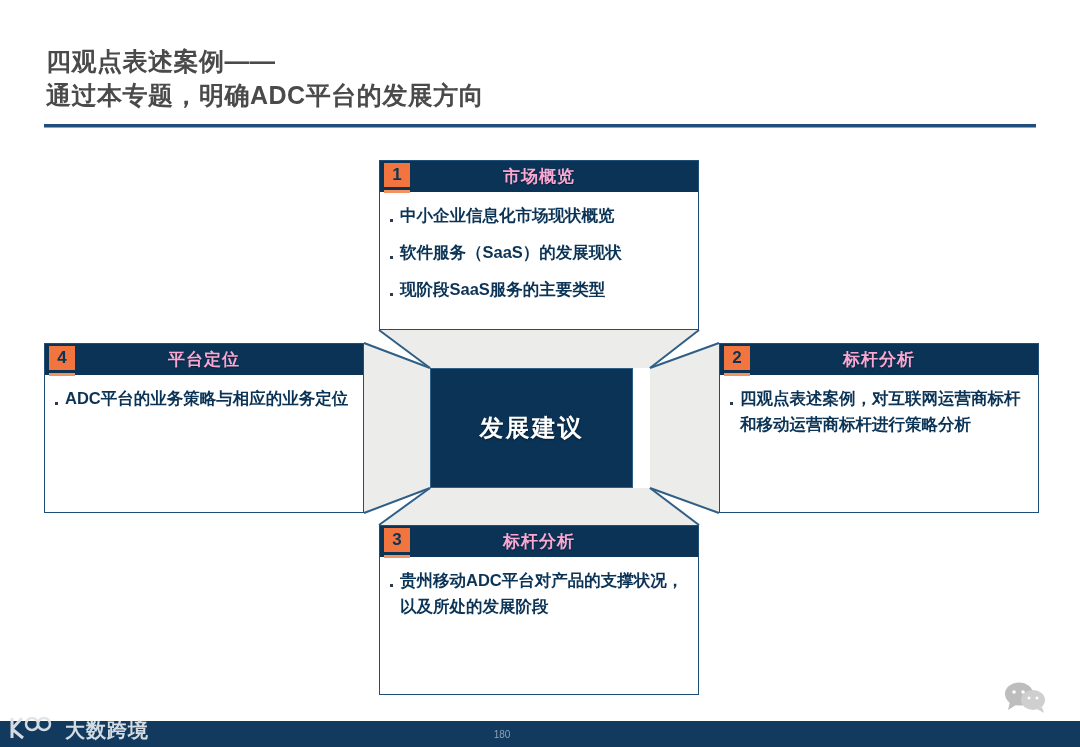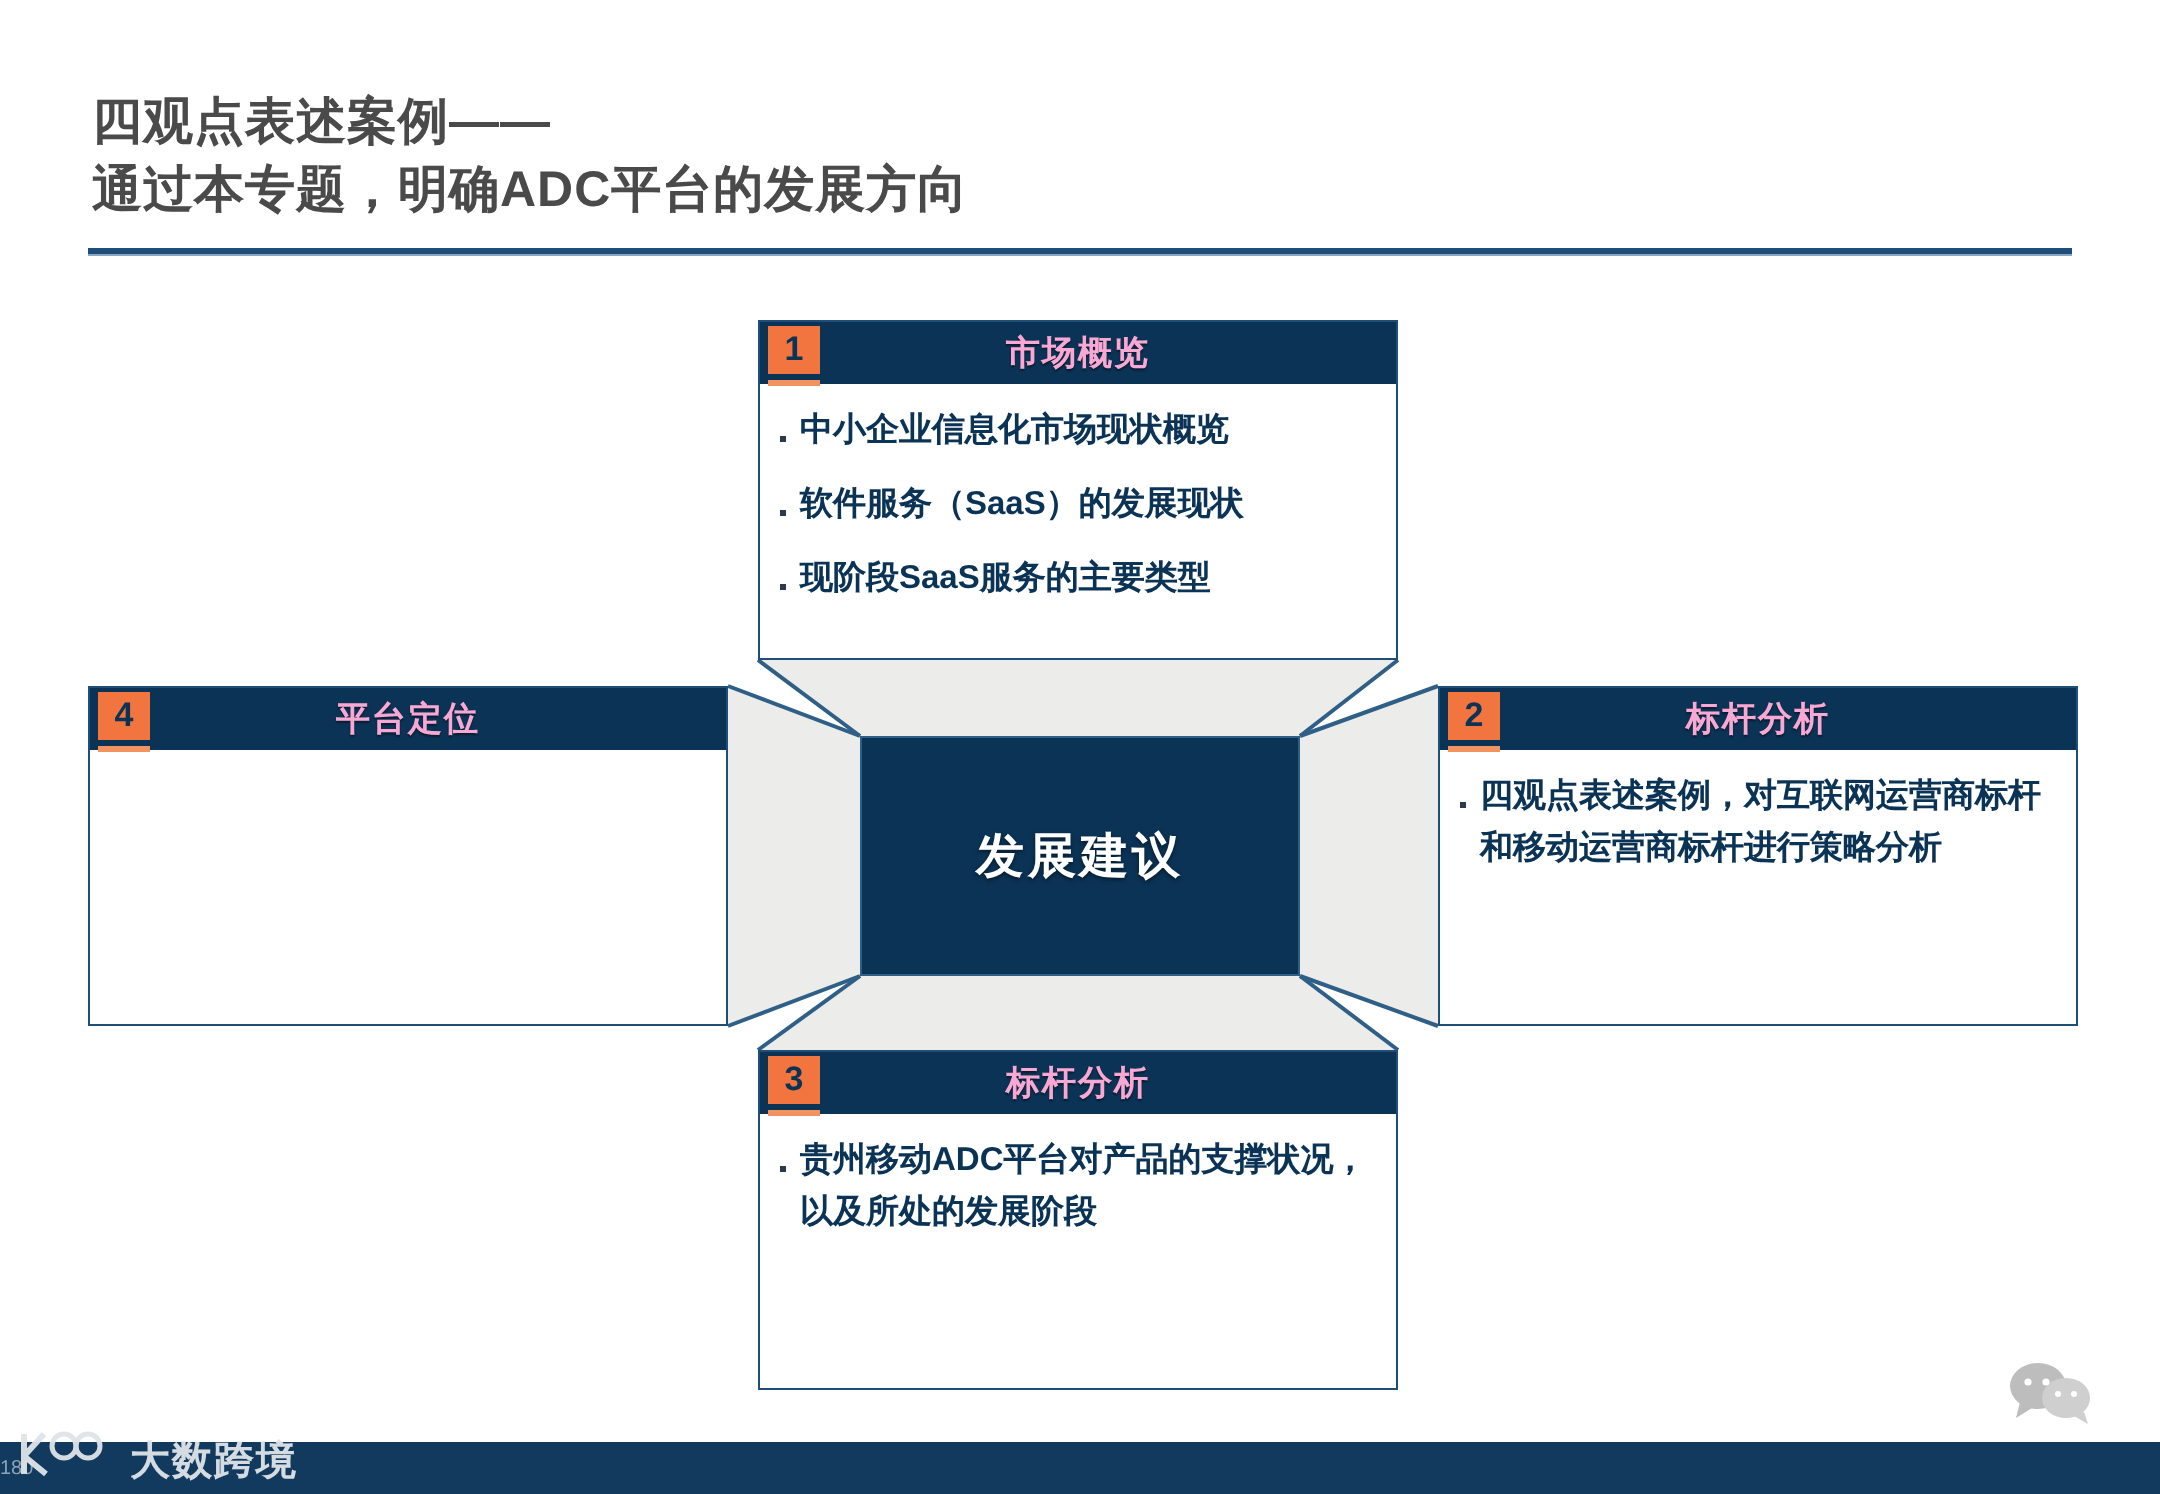--- a/index.html
+++ b/index.html
@@ -144,21 +144,21 @@
   #box-top    { left: 379px; top: 20px;  width: 320px; height: 170px; }
   #box-left   { left: 44px;  top: 203px; width: 320px; height: 170px; }
   #box-right  { left: 719px; top: 203px; width: 320px; height: 170px; }
   #box-bottom { left: 379px; top: 385px; width: 320px; height: 170px; }
 
   
   #box-center {
     position: absolute;
     left: 430px;
     top: 228px;
-    width: 220px;
+    width: 203px;
     height: 120px;
     background: #0b3356;
     border: 1px solid #2e5f86;
     box-sizing: border-box;
     display: flex;
     align-items: center;
     justify-content: center;
   }
   #center-label {
     color: #ffffff;
@@ -175,20 +175,21 @@
     bottom: 0;
     width: 1080px;
     height: 26px;
     background: #123a5e;
   }
   #page-num {
     position: absolute;
     left: 0;
     bottom: 7px;
     width: 1004px;
+    text-align: center;
     color: #8ba2b8;
     font-size: 10px;
   }
   #logo {
     position: absolute;
     left: 8px;
     bottom: 2px;
     display: flex;
     align-items: center;
     height: 30px;
@@ -272,20 +273,26 @@
           <span class="bullet-dot"><i></i></span>
           <span class="bullet-text">现阶段SaaS服务的主要类型</span>
         </div>
       </div>
     </div>
 
     <div class="vbox" id="box-left">
       <div class="vbox-head">
         <div class="badge">4</div>
         <div class="vbox-title">平台定位</div>
+      </div>
+      <div class="vbox-body">
+        <div class="bullet-row">
+          <span class="bullet-dot"><i></i></span>
+          <span class="bullet-text">ADC平台的业务策略与相应的业务定位</span>
+        </div>
       </div>
     </div>
 
     <div class="vbox" id="box-right">
       <div class="vbox-head">
         <div class="badge">2</div>
         <div class="vbox-title">标杆分析</div>
       </div>
       <div class="vbox-body">
         <div class="bullet-row">

